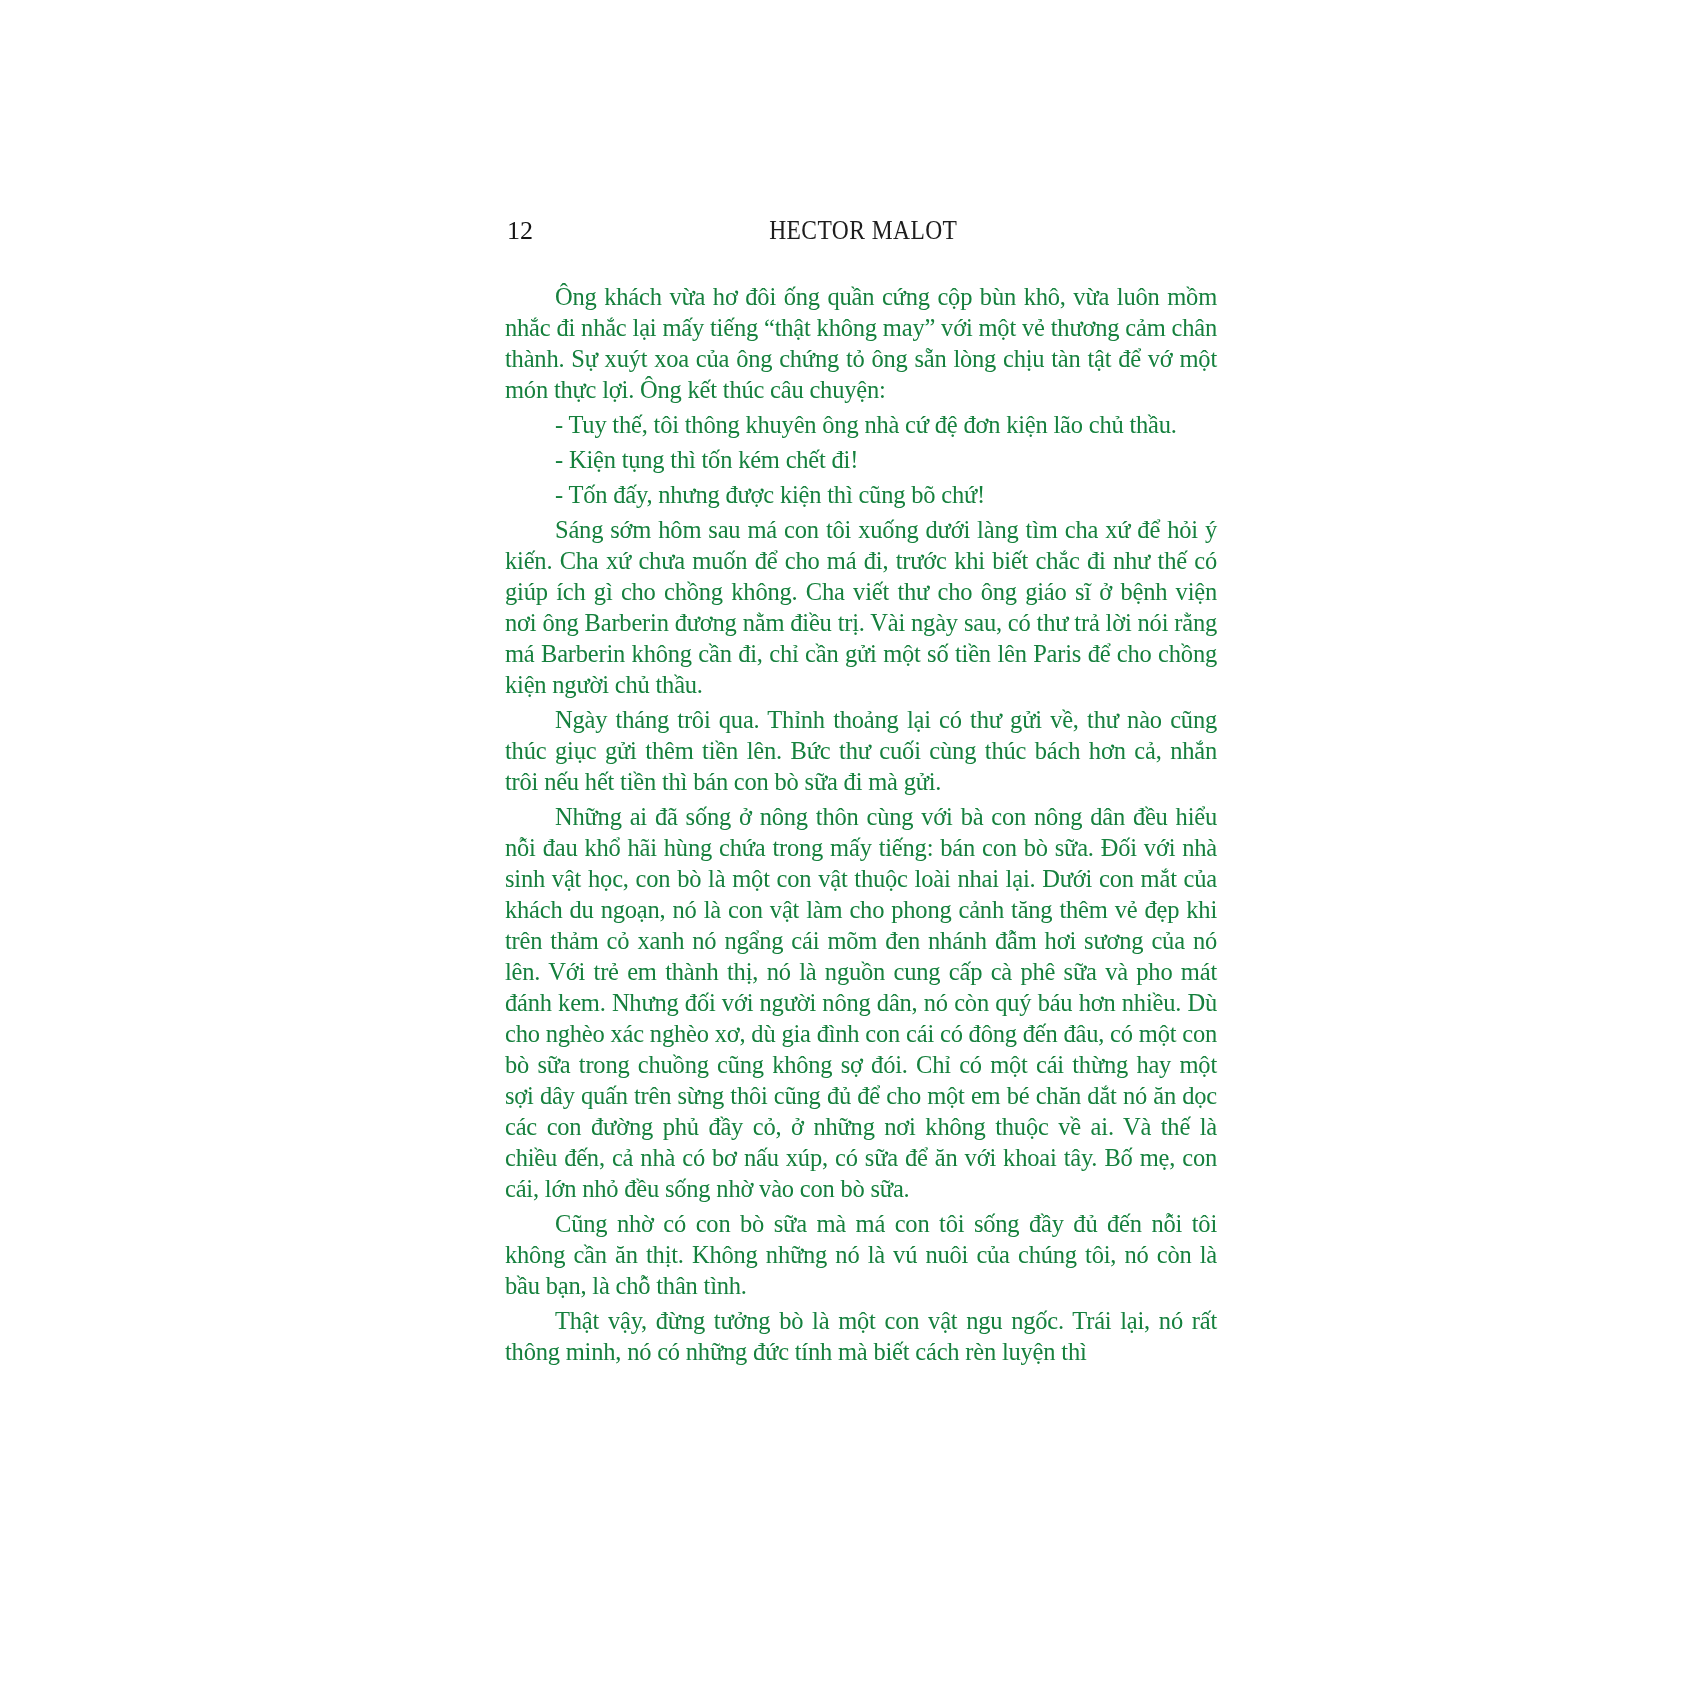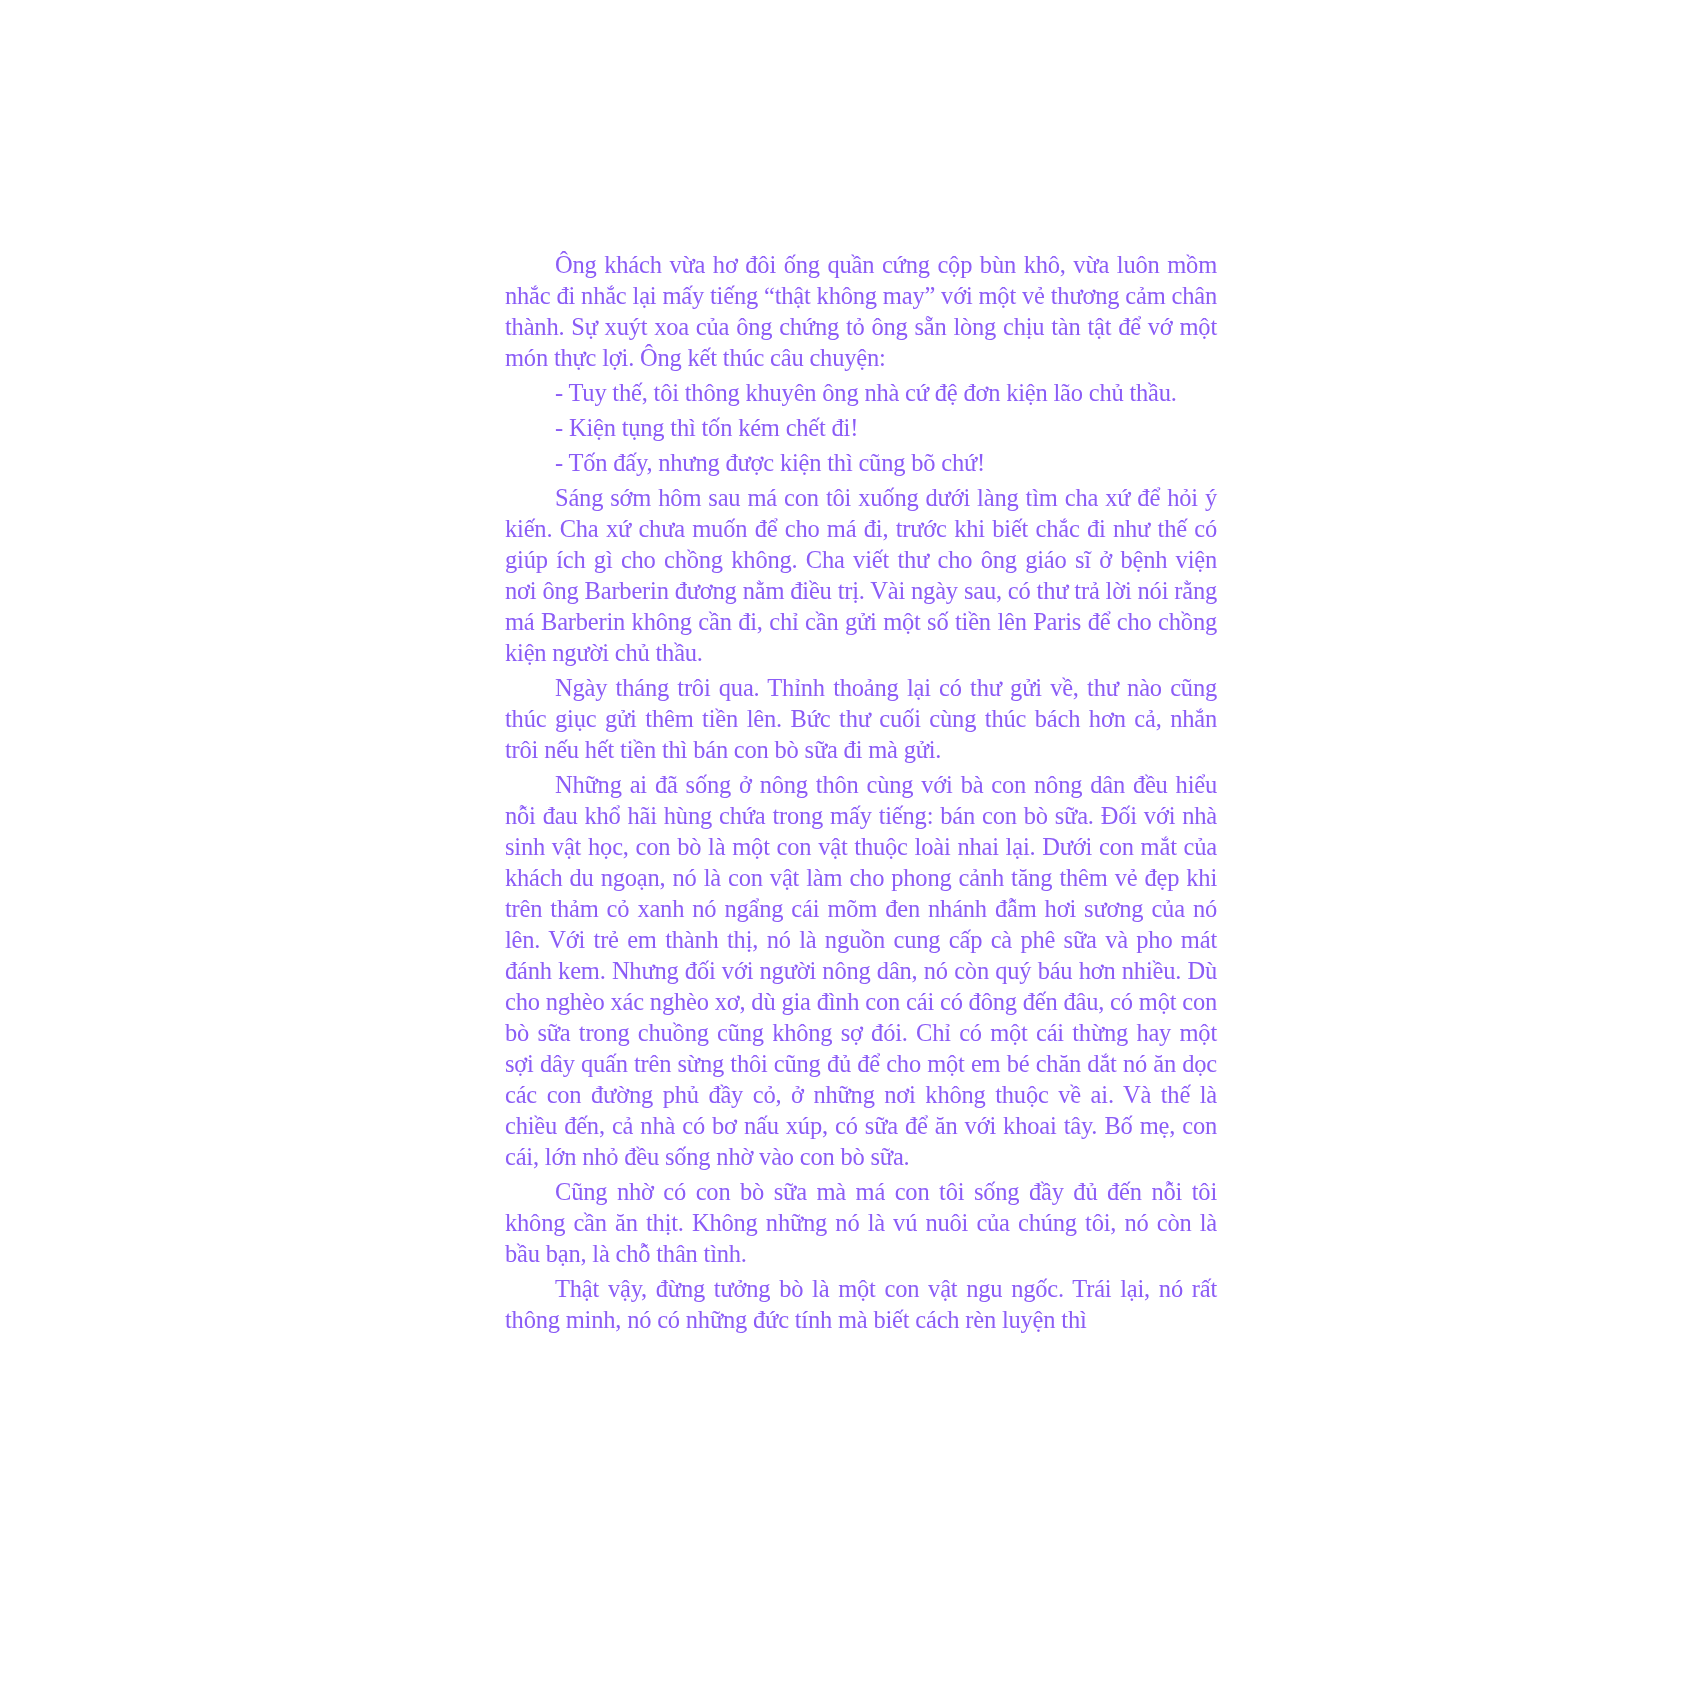--- a/index.html
+++ b/index.html
@@ -52,32 +52,36 @@
   .body-text {
     margin-top: 33px;
   }
   .para {
     margin: 0 0 4px 0;
     font-size: 24.5px;
     line-height: 31px;
     text-align: justify;
     text-indent: 50px;
     letter-spacing: -0.2px;
-    color: #8b5cf6;
+    color: #15803d;
   }
   .para:last-child {
     margin-bottom: 16px;
   }
 </style>
 </head>
 <body>
 
 <div class="page">
   <div class="sheet">
 
+    <header class="running-head">
+      <span class="pagenum">12</span>
+      <span class="booktitle">HECTOR MALOT</span>
+    </header>
 
     <main class="body-text">
       <p class="para">Ông khách vừa hơ đôi ống quần cứng cộp bùn khô, vừa luôn mồm nhắc đi nhắc lại mấy tiếng “thật không may” với một vẻ thương cảm chân thành. Sự xuýt xoa của ông chứng tỏ ông sẵn lòng chịu tàn tật để vớ một món thực lợi. Ông kết thúc câu chuyện:</p>
       <p class="para">- Tuy thế, tôi thông khuyên ông nhà cứ đệ đơn kiện lão chủ thầu.</p>
       <p class="para">- Kiện tụng thì tốn kém chết đi!</p>
       <p class="para">- Tốn đấy, nhưng được kiện thì cũng bõ chứ!</p>
       <p class="para">Sáng sớm hôm sau má con tôi xuống dưới làng tìm cha xứ để hỏi ý kiến. Cha xứ chưa muốn để cho má đi, trước khi biết chắc đi như thế có giúp ích gì cho chồng không. Cha viết thư cho ông giáo sĩ ở bệnh viện nơi ông Barberin đương nằm điều trị. Vài ngày sau, có thư trả lời nói rằng má Barberin không cần đi, chỉ cần gửi một số tiền lên Paris để cho chồng kiện người chủ thầu.</p>
       <p class="para">Ngày tháng trôi qua. Thỉnh thoảng lại có thư gửi về, thư nào cũng thúc giục gửi thêm tiền lên. Bức thư cuối cùng thúc bách hơn cả, nhắn trôi nếu hết tiền thì bán con bò sữa đi mà gửi.</p>
       <p class="para">Những ai đã sống ở nông thôn cùng với bà con nông dân đều hiểu nỗi đau khổ hãi hùng chứa trong mấy tiếng: bán con bò sữa. Đối với nhà sinh vật học, con bò là một con vật thuộc loài nhai lại. Dưới con mắt của khách du ngoạn, nó là con vật làm cho phong cảnh tăng thêm vẻ đẹp khi trên thảm cỏ xanh nó ngẩng cái mõm đen nhánh đẫm hơi sương của nó lên. Với trẻ em thành thị, nó là nguồn cung cấp cà phê sữa và pho mát đánh kem. Nhưng đối với người nông dân, nó còn quý báu hơn nhiều. Dù cho nghèo xác nghèo xơ, dù gia đình con cái có đông đến đâu, có một con bò sữa trong chuồng cũng không sợ đói. Chỉ có một cái thừng hay một sợi dây quấn trên sừng thôi cũng đủ để cho một em bé chăn dắt nó ăn dọc các con đường phủ đầy cỏ, ở những nơi không thuộc về ai. Và thế là chiều đến, cả nhà có bơ nấu xúp, có sữa để ăn với khoai tây. Bố mẹ, con cái, lớn nhỏ đều sống nhờ vào con bò sữa.</p>
       <p class="para">Cũng nhờ có con bò sữa mà má con tôi sống đầy đủ đến nỗi tôi không cần ăn thịt. Không những nó là vú nuôi của chúng tôi, nó còn là bầu bạn, là chỗ thân tình.</p>

